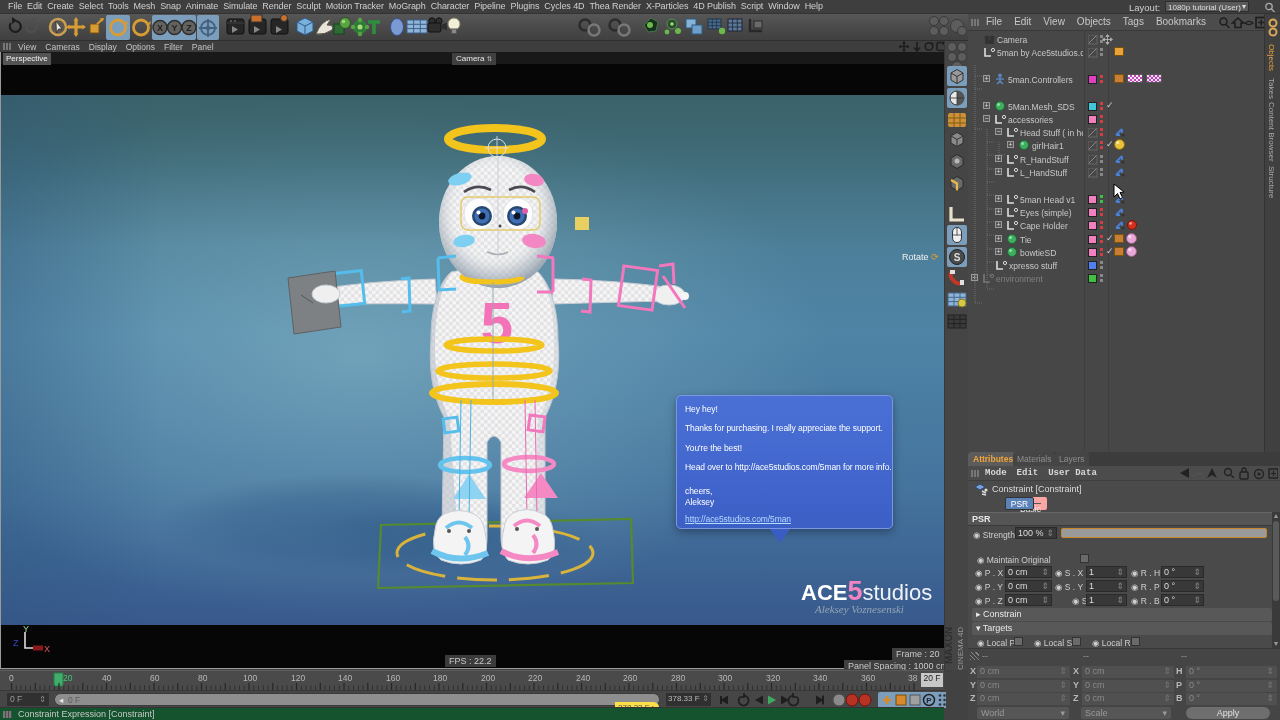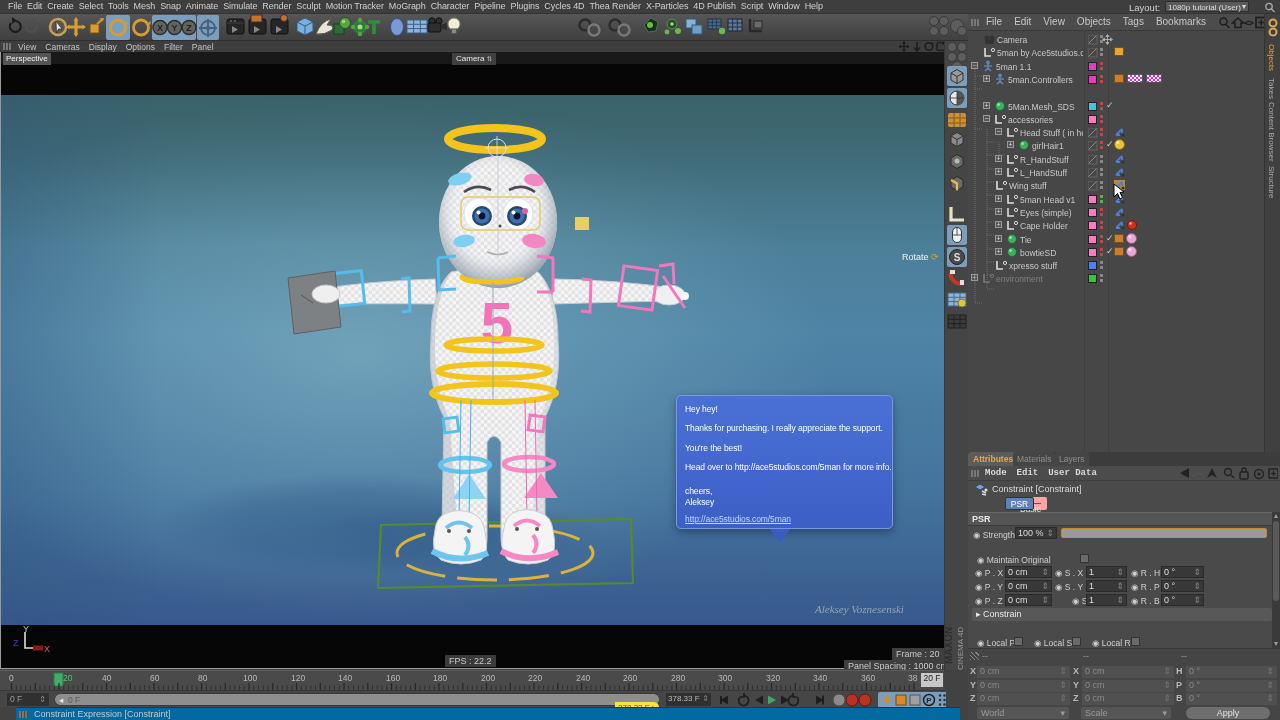--- a/index.html
+++ b/index.html
@@ -363,20 +363,23 @@
       <div class="abs" style="left:8px;top:8px;">Hey hey!</div>
       <div class="abs" style="left:8px;top:27px;white-space:nowrap;">Thanks for purchasing. I really appreciate the support.</div>
       <div class="abs" style="left:8px;top:47px;">You're the best!</div>
       <div class="abs" style="left:8px;top:66px;white-space:nowrap;">Head over to http://ace5studios.com/5man for more info.</div>
       <div class="abs" style="left:8px;top:90px;">cheers,</div>
       <div class="abs" style="left:8px;top:101px;">Aleksey</div>
       <div class="abs" style="left:8px;top:118px;color:#b5dbff;text-decoration:underline;">http://ace5studios.com/5man</div>
       <div class="abs" style="left:93px;top:133px;width:0;height:0;border-left:10px solid transparent;border-right:10px solid transparent;border-top:14px solid #3a5dc4;"></div>
     </div>
 
+    <div class="abs" style="left:800px;top:524px;white-space:nowrap;">
+      <span style="color:#fff;font-size:22px;font-weight:bold;">ACE</span><span style="color:#f285c1;font-size:27px;font-weight:bold;">5</span><span style="color:#eef2f6;font-size:22px;font-weight:300;">studios</span>
+    </div>
     <div class="abs" style="left:814px;top:551px;color:#94a5b5;font-size:11px;font-style:italic;font-family:'Liberation Serif',serif;">Aleksey Voznesenski</div>
 
     <div class="abs" style="left:444px;top:603px;background:#3b3b3b;color:#c8c8c8;font-size:9px;padding:1px 4px;white-space:nowrap;">FPS : 22.2</div>
     <div class="abs" style="left:891px;top:596px;background:#3f3f3f;color:#c8c8c8;font-size:9px;padding:1px 4px;white-space:nowrap;">Frame : 20</div>
     <div class="abs" style="left:843px;top:608px;background:#3f3f3f;color:#c8c8c8;font-size:9px;padding:1px 4px;white-space:nowrap;">Panel Spacing : 1000 cm</div>
   </div>
 
   <div class="abs" id="ruler" style="left:0;top:670px;width:944px;height:20px;background:#4a4a4a;border-top:1px solid #5c5c5c;color:#c0c0c0;">
     <svg width="944" height="20">
       <rect x="54" y="2" width="9" height="13" fill="#3fae6a" stroke="#2a7a48"></rect>
@@ -441,21 +444,21 @@
             <circle cx="228.5" cy="3.5" r="1.3"></circle>
           <circle cx="224" cy="8" r="1.3"></circle>
             <circle cx="228.5" cy="8" r="1.3"></circle>
           <circle cx="224" cy="12.5" r="1.3"></circle>
             <circle cx="228.5" cy="12.5" r="1.3"></circle>
         </g>
       </g>
     </svg>
   </div>
 
-  <div class="abs" id="statusbar" style="left:16px;top:707px;width:944px;height:13px;background:#0369a1;border-top:1px solid #333;">
+  <div class="abs" id="statusbar" style="left:0;top:707px;width:944px;height:13px;background:#14532d;border-top:1px solid #333;">
     <div class="abs" style="left:3px;top:3px;width:9px;height:7px;background:repeating-linear-gradient(90deg,#777 0 2px,#4a4a4a 2px 3px);"></div>
     <div class="abs" style="left:18px;top:1px;color:#c8c8c8;font-size:9px;">Constraint Expression [Constraint]</div>
   </div>
 
   <div class="abs" id="palette" style="left:944px;top:41px;width:24px;height:629px;background:#454545;border-left:1px solid #383838;">
     <svg width="24" height="629">
       <g fill="#5d5d5d" stroke="#3a3a3a">
         <circle cx="7" cy="6" r="4.5"></circle>
           <circle cx="17" cy="6" r="4.5"></circle>
         <circle cx="7" cy="16" r="4.5"></circle>
@@ -571,31 +574,20 @@
           </svg>
           <span style="position:absolute;left:29px;top:2px;color:#c8c8c8;font-size:8.5px;width:86px;overflow:hidden;white-space:nowrap;">5man by Ace5studios.com</span>
           <svg style="position:absolute;left:120px;top:2px;" width="10" height="10">
             <path d="M0 9 L9 0" stroke="#888" stroke-width="1"></path>
             <rect x="0" y="0" width="9" height="9" fill="none" stroke="#666"></rect>
           </svg>
           <div style="position:absolute;left:132px;top:2px;width:3px;height:3px;background:#888;"></div>
           <div style="position:absolute;left:132px;top:7px;width:3px;height:3px;background:#888;"></div>
           <div style="position:absolute;left:146px;top:1px;width:10px;height:9px;background:#e8a33d;border:1px solid #7a5208;"></div>
         </div>
-        <div class="abs" style="left:0;top:28.6px;width:312px;height:13px;">
-          <span style="position:absolute;left:3px;top:2px;width:7px;height:7px;border:1px solid #999;background:#555;color:#ddd;font-size:7px;line-height:6px;text-align:center;">−</span>
-          <svg style="position:absolute;left:14px;top:0px;" width="14" height="12">
-            <circle cx="6" cy="2.5" r="2" fill="#5b83b8"></circle>
-            <path d="M6 4 l0 4 M2 6 l8 0 M6 8 l-3 3 M6 8 l3 3" stroke="#5b83b8" stroke-width="1.6" fill="none"></path>
-          </svg>
-          <span style="position:absolute;left:28px;top:2px;color:#c8c8c8;font-size:8.5px;width:87px;overflow:hidden;white-space:nowrap;">5man 1.1</span>
-          <div style="position:absolute;left:120px;top:2px;width:9px;height:9px;background:#e040c0;border:1px solid #222;"></div>
-          <div style="position:absolute;left:132px;top:2px;width:3px;height:3px;background:#d04040;"></div>
-          <div style="position:absolute;left:132px;top:7px;width:3px;height:3px;background:#d04040;"></div>
-        </div>
         <div class="abs" style="left:0;top:41.900000000000006px;width:312px;height:13px;">
           <span style="position:absolute;left:15px;top:2px;width:7px;height:7px;border:1px solid #999;background:#555;color:#ddd;font-size:7px;line-height:6px;text-align:center;">+</span>
           <svg style="position:absolute;left:26px;top:0px;" width="14" height="12">
             <circle cx="6" cy="2.5" r="2" fill="#5b83b8"></circle>
             <path d="M6 4 l0 4 M2 6 l8 0 M6 8 l-3 3 M6 8 l3 3" stroke="#5b83b8" stroke-width="1.6" fill="none"></path>
           </svg>
           <span style="position:absolute;left:40px;top:2px;color:#c8c8c8;font-size:8.5px;width:75px;overflow:hidden;white-space:nowrap;">5man.Controllers</span>
           <div style="position:absolute;left:120px;top:2px;width:9px;height:9px;background:#e040c0;border:1px solid #222;"></div>
           <div style="position:absolute;left:132px;top:2px;width:3px;height:3px;background:#d04040;"></div>
           <div style="position:absolute;left:132px;top:7px;width:3px;height:3px;background:#d04040;"></div>
@@ -688,38 +680,20 @@
             <circle cx="10" cy="3" r="1.6" fill="none" stroke="#ddd" stroke-width="1"></circle>
           </svg>
           <span style="position:absolute;left:52px;top:2px;color:#c8c8c8;font-size:8.5px;width:63px;overflow:hidden;white-space:nowrap;">R_HandStuff</span>
           <svg style="position:absolute;left:120px;top:2px;" width="10" height="10">
             <path d="M0 9 L9 0" stroke="#888" stroke-width="1"></path>
             <rect x="0" y="0" width="9" height="9" fill="none" stroke="#666"></rect>
           </svg>
           <div style="position:absolute;left:132px;top:2px;width:3px;height:3px;background:#888;"></div>
           <div style="position:absolute;left:132px;top:7px;width:3px;height:3px;background:#888;"></div>
           <svg style="position:absolute;left:146px;top:1px;" width="12" height="11">
-            <path d="M2 8 L8 2 M2 8 l4 0 M8 2 l0 4" stroke="#4a7fd4" stroke-width="1.8" fill="none"></path>
-            <circle cx="9" cy="8" r="1.5" fill="#333"></circle>
-          </svg>
-        </div>
-        <div class="abs" style="left:0;top:148.3px;width:312px;height:13px;">
-          <svg style="position:absolute;left:27px;top:1px;" width="14" height="11">
-            <path d="M2 1 l0 8 6 0" stroke="#ddd" stroke-width="1.6" fill="none"></path>
-            <circle cx="10" cy="3" r="1.6" fill="none" stroke="#ddd" stroke-width="1"></circle>
-          </svg>
-          <span style="position:absolute;left:41px;top:2px;color:#c8c8c8;font-size:8.5px;width:74px;overflow:hidden;white-space:nowrap;">Wing stuff</span>
-          <svg style="position:absolute;left:120px;top:2px;" width="10" height="10">
-            <path d="M0 9 L9 0" stroke="#888" stroke-width="1"></path>
-            <rect x="0" y="0" width="9" height="9" fill="none" stroke="#666"></rect>
-          </svg>
-          <div style="position:absolute;left:132px;top:2px;width:3px;height:3px;background:#888;"></div>
-          <div style="position:absolute;left:132px;top:7px;width:3px;height:3px;background:#888;"></div>
-          <svg style="position:absolute;left:146px;top:1px;" width="12" height="11">
-            <rect x="0" y="0" width="11" height="10" fill="#b8893a"></rect>
             <path d="M2 8 L8 2 M2 8 l4 0 M8 2 l0 4" stroke="#4a7fd4" stroke-width="1.8" fill="none"></path>
             <circle cx="9" cy="8" r="1.5" fill="#333"></circle>
           </svg>
         </div>
         <div class="abs" style="left:0;top:161.60000000000002px;width:312px;height:13px;">
           <span style="position:absolute;left:27px;top:2px;width:7px;height:7px;border:1px solid #999;background:#555;color:#ddd;font-size:7px;line-height:6px;text-align:center;">+</span>
           <svg style="position:absolute;left:38px;top:1px;" width="14" height="11">
             <path d="M2 1 l0 8 6 0" stroke="#ddd" stroke-width="1.6" fill="none"></path>
             <circle cx="10" cy="3" r="1.6" fill="none" stroke="#ddd" stroke-width="1"></circle>
           </svg>
@@ -898,20 +872,21 @@
         <div class="abs" style="left:193px;top:128px;width:43px;height:12px;background:#383838;border:1px solid #2a2a2a;color:#ddd;font-size:9px;padding:0 2px;">0 °<span style="float:right;color:#888;">⇕</span></div>
         <div class="abs" style="left:7px;top:144px;color:#cfcfcf;font-size:8.5px;">◉ P . Z</div>
         <div class="abs" style="left:37px;top:142px;width:47px;height:12px;background:#383838;border:1px solid #2a2a2a;color:#ddd;font-size:9px;padding:0 2px;">0 cm<span style="float:right;color:#888;">⇕</span></div>
         <div class="abs" style="left:104px;top:144px;color:#cfcfcf;font-size:8.5px;">◉ S . Z</div>
         <div class="abs" style="left:118px;top:142px;width:41px;height:12px;background:#383838;border:1px solid #2a2a2a;color:#ddd;font-size:9px;padding:0 2px;">1<span style="float:right;color:#888;">⇕</span></div>
         <div class="abs" style="left:163px;top:144px;color:#cfcfcf;font-size:8.5px;">◉ R . B</div>
         <div class="abs" style="left:193px;top:142px;width:43px;height:12px;background:#383838;border:1px solid #2a2a2a;color:#ddd;font-size:9px;padding:0 2px;">0 °<span style="float:right;color:#888;">⇕</span></div>
       </div>
 
     <div class="abs" style="left:4px;top:156px;width:300px;height:13px;background:#585858;border-radius:2px;color:#e8e8e8;font-size:9px;padding:1px 4px;">▸ Constrain</div>
+    <div class="abs" style="left:4px;top:170px;width:300px;height:13px;background:#585858;border-radius:2px;color:#e8e8e8;font-size:9px;padding:1px 4px;">▾ Targets</div>
     <div class="abs" style="left:9px;top:186px;color:#cfcfcf;font-size:8.5px;">◉ Local P</div>
     <div class="abs" style="left:46px;top:185px;width:9px;height:9px;background:#6a6a6a;border:1px solid #333;"></div>
     <div class="abs" style="left:66px;top:186px;color:#cfcfcf;font-size:8.5px;">◉ Local S</div>
     <div class="abs" style="left:104px;top:185px;width:9px;height:9px;background:#6a6a6a;border:1px solid #333;"></div>
     <div class="abs" style="left:124px;top:186px;color:#cfcfcf;font-size:8.5px;">◉ Local R</div>
     <div class="abs" style="left:163px;top:185px;width:9px;height:9px;background:#6a6a6a;border:1px solid #333;"></div>
 
     <div class="abs" style="left:304px;top:60px;width:8px;height:136px;background:#3a3a3a;">
       <div class="abs" style="left:0;top:0;width:8px;height:8px;color:#999;font-size:7px;text-align:center;">▲</div>
       <div class="abs" style="left:1px;top:9px;width:6px;height:80px;background:#5a5a5a;border-radius:3px;"></div>

